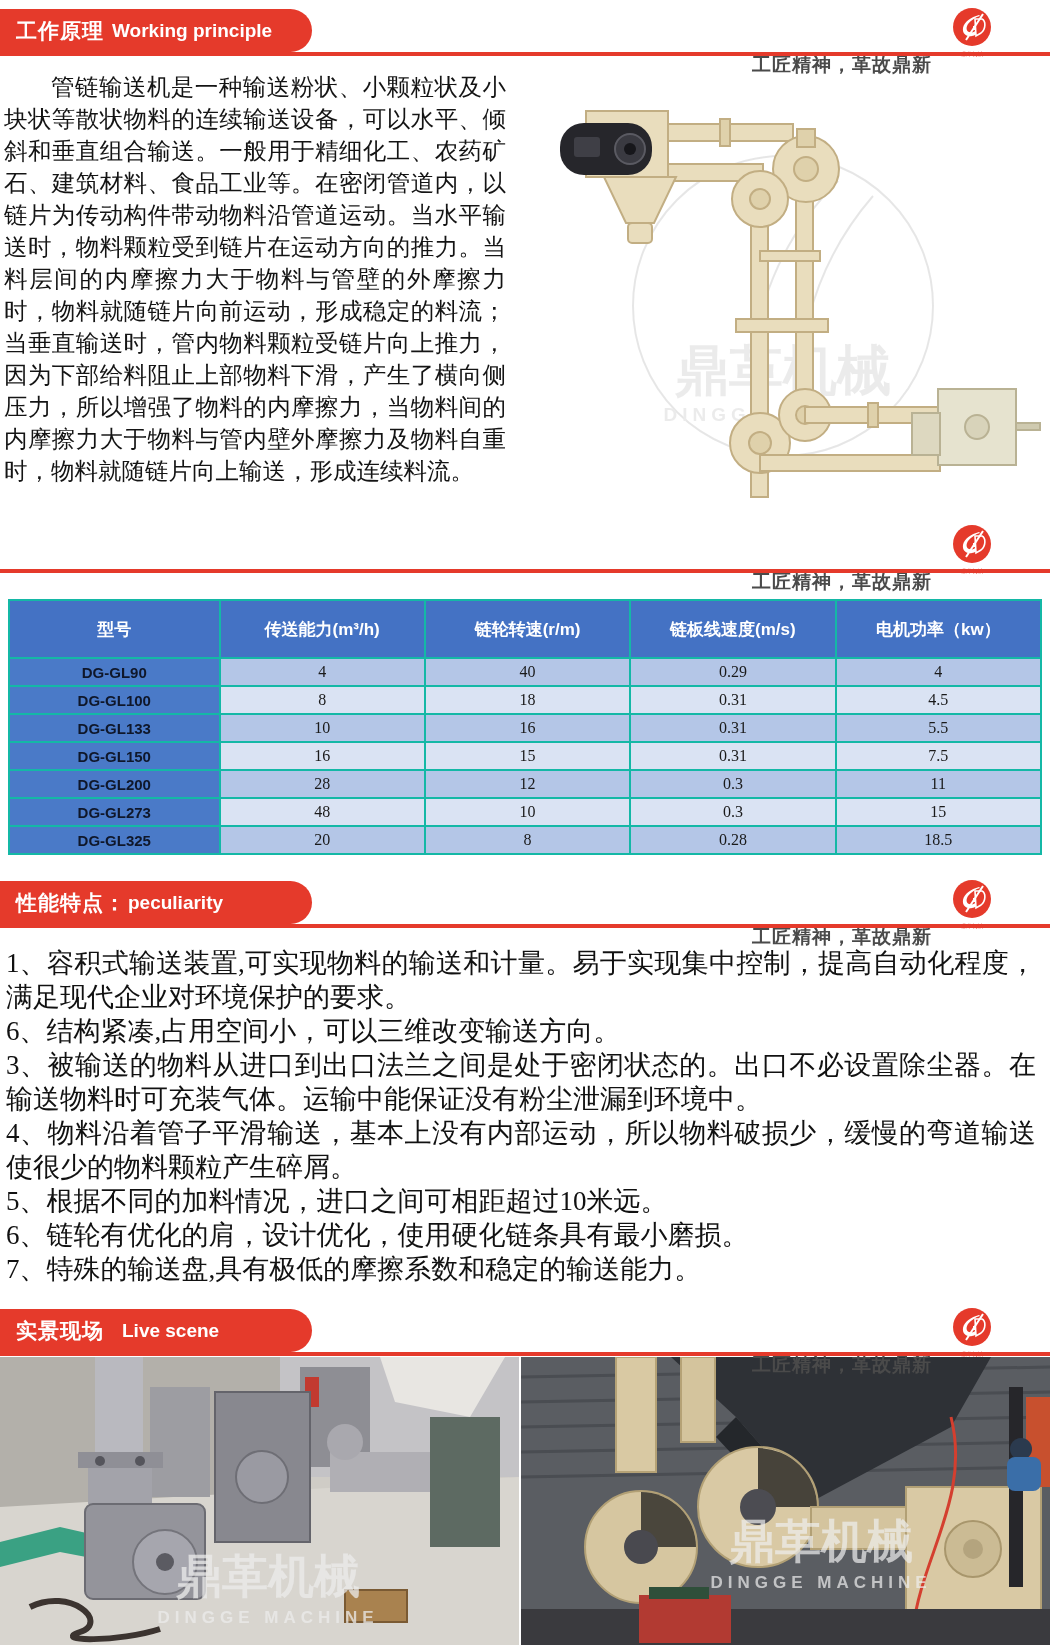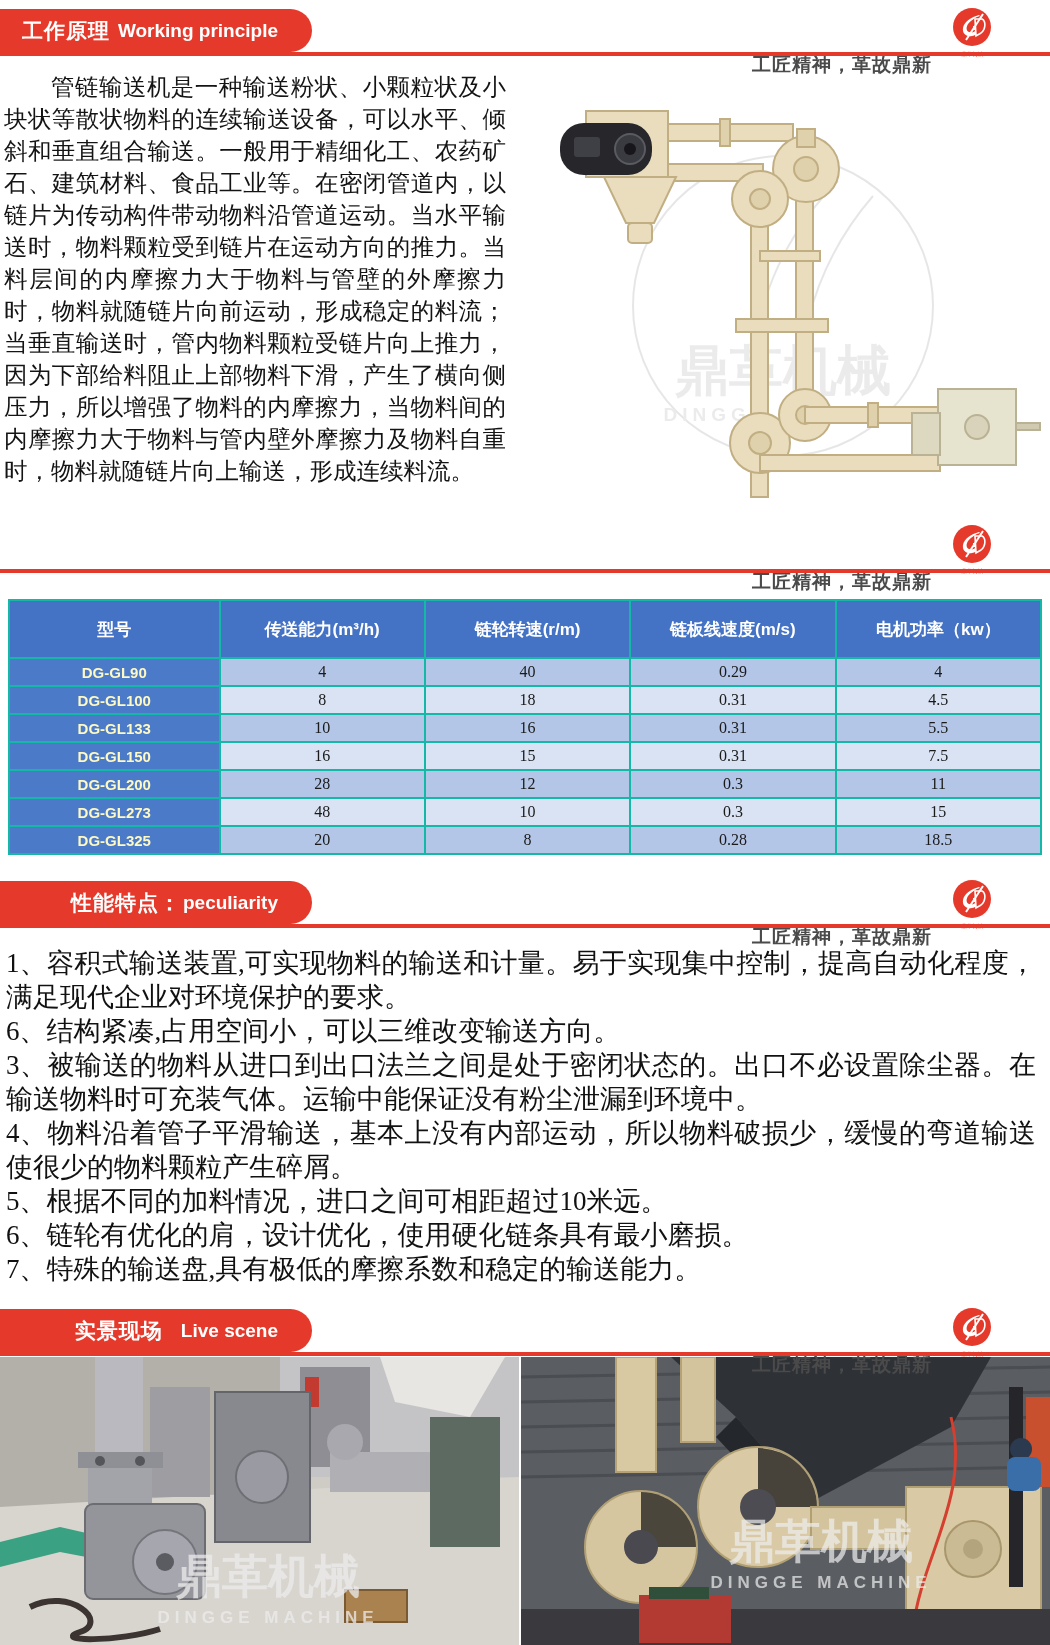--- a/index.html
+++ b/index.html
@@ -4,21 +4,21 @@
 <style>
   * { margin:0; padding:0; box-sizing:border-box; }
   html,body { width:1050px; background:#ffffff; }
   body { height:1645px; overflow:hidden; font-family:"Liberation Sans","DejaVu Sans",sans-serif; }
 
   
   .sec-header { position:relative; height:57px; width:100%; }
   .sec-header .banner {
     position:absolute; left:0; top:9px; height:43px; min-width:312px;
     background:#e53a2b; border-radius:0 24px 24px 0;
-    display:flex; align-items:center; padding:0 34px 0 16px;justify-content:flex-end;
+    display:flex; align-items:center; padding:0 34px 0 16px;
   }
   .banner .t-zh { color:#fff; font-size:21px; font-weight:bold; letter-spacing:1px; }
   .banner .t-en { color:#fff; font-size:19px; font-weight:bold; margin-left:8px; }
   .banner .t-en.wide-gap { margin-left:18px; }
   .sec-header .red-line { position:absolute; left:0; right:0; top:52px; height:4px; background:#e53a2b; }
   .sec-header .motto {
     position:absolute; right:118px; top:20px; font-size:19px; font-weight:bold;
     color:#4a4a4a; letter-spacing:1px;margin-top:32px;
   }
   .sec-header .logo-wrap { position:absolute; right:55px; top:7px; width:46px; text-align:center; }
@@ -31,21 +31,21 @@
     font-size:23.5px; line-height:32px; color:#141414;
     text-align:justify; text-indent:2em;
   }
   .machine-figure { width:540px; height:428px; margin-left:2px; }
 
   
   .param-table { width:1034px; margin:25px 8px 0 8px; border-collapse:collapse; table-layout:fixed; }
   .param-table th, .param-table td { border:2px solid #14b8a6; text-align:center; vertical-align:middle; }
   .param-table thead th { background:#4472c4; color:#fff; font-size:17px; font-weight:bold; height:58px; }
   .param-table td { height:28px; }
-  .model-cell { background:#4a7ac8; color:#fef9c3; font-size:15px; font-weight:bold; }
+  .model-cell { background:#4a7ac8; color:#0f172a; font-size:15px; font-weight:bold; }
   .row-dark  .value-cell { background:#b4c6e7; }
   .row-light .value-cell { background:#dae3f3; }
   .value-cell { font-family:"Liberation Serif","DejaVu Serif",serif; font-size:16px; color:#1a1a1a; }
 
   
   .feature-list { padding:17px 14px 14px 6px; }
   .feature-item {
     font-family:"Liberation Serif","DejaVu Serif",serif; font-size:27px;
     line-height:34px; color:#111; text-align:justify;
   }

